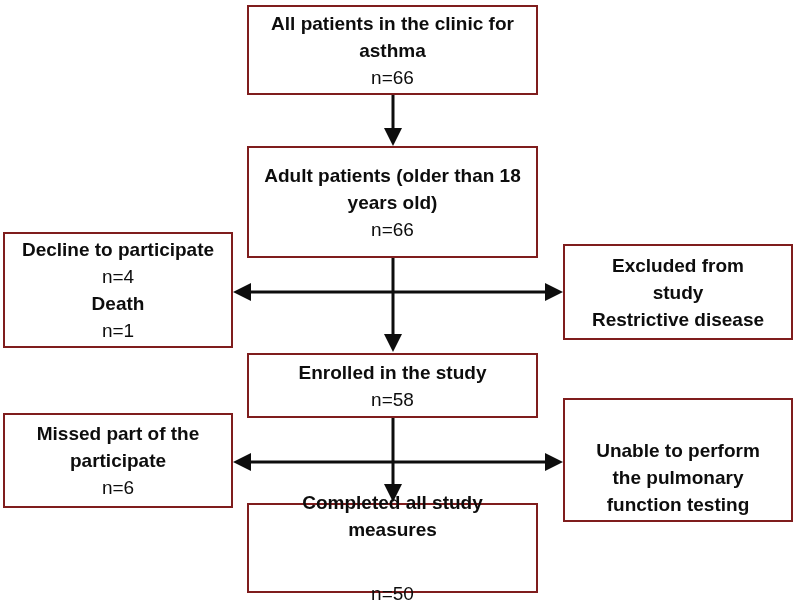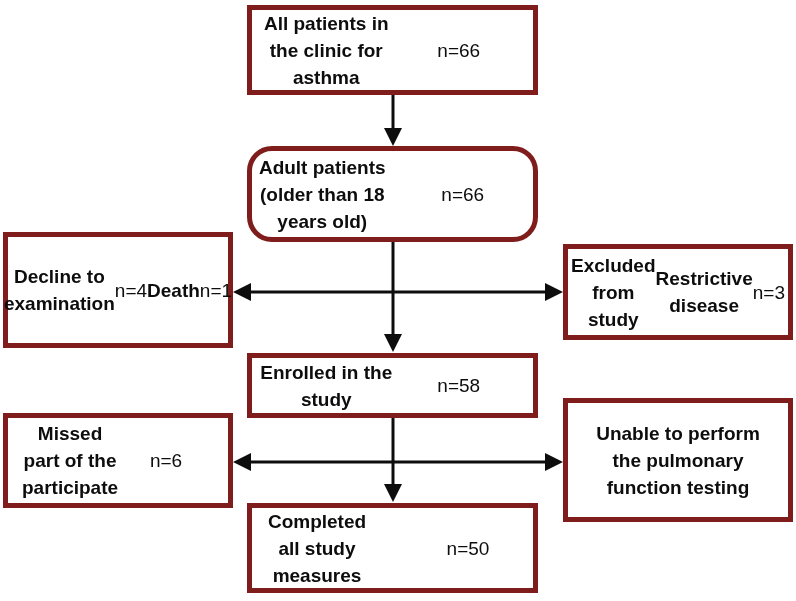--- a/index.html
+++ b/index.html
@@ -18,42 +18,42 @@
   .arrow-layer {
     position: absolute;
     left: 0;
     top: 0;
     width: 796px;
     height: 601px;
   }
   .flow-box {
     position: absolute;
     box-sizing: border-box;
-    border: 5px solid #7f1d1d;
+    border: 2px solid #7f1d1d;
     background: #ffffff;
     color: #0d0d0d;
     display: flex;
-    flex-direction: row;
+    flex-direction: column;
     justify-content: center;
     align-items: center;
     text-align: center;
     font-size: 19px;
     line-height: 27px;
   }
   .flow-box .line { width: 100%; }
   .flow-box .line.bold { font-weight: bold; }
 
   
   #box-all-patients   { left: 247px; top: 5px;   width: 291px; height: 90px;  padding: 2px 8px; }
-  #box-adult-patients { left: 247px; top: 146px; width: 291px; height: 96px;  padding: 2px 0; border-radius: 25px; }
+  #box-adult-patients { left: 247px; top: 146px; width: 291px; height: 112px;  padding: 2px 0; }
   #box-decline        { left: 3px;   top: 232px; width: 230px; height: 116px; padding: 2px 4px; }
   #box-excluded       { left: 563px; top: 244px; width: 230px; height: 96px;  padding: 2px 22px; }
   #box-enrolled       { left: 247px; top: 353px; width: 291px; height: 65px;  padding: 18px 8px; }
   #box-missed         { left: 3px;   top: 413px; width: 230px; height: 95px;  padding: 2px 14px; }
-  #box-unable         { left: 563px; top: 398px; width: 230px; height: 124px; padding: 2px 26px; }
+  #box-unable         { left: 563px; top: 398px; width: 230px; height: 124px; padding: 2px 26px; justify-content: flex-end; }
   #box-completed      { left: 247px; top: 503px; width: 291px; height: 90px;  padding: 2px 8px; gap: 37px; }
 </style>
 </head>
 <body>
 
 <div class="canvas">
 
   <svg class="arrow-layer" width="796" height="601" viewBox="0 0 796 601" xmlns="http://www.w3.org/2000/svg">
 
     <g stroke="#0d0d0d" fill="#0d0d0d">
@@ -88,30 +88,29 @@
     <div class="line bold">All patients in the clinic for asthma</div>
     <div class="line">n=66</div>
   </div>
 
   <div class="flow-box" id="box-adult-patients">
     <div class="line bold">Adult patients (older than 18 years old)</div>
     <div class="line">n=66</div>
   </div>
 
   <div class="flow-box" id="box-decline">
-    <div class="line bold">Decline to examination</div>
+    <div class="line bold">Decline to participate</div>
     <div class="line">n=4</div>
     <div class="line bold">Death</div>
     <div class="line">n=1</div>
   </div>
 
   <div class="flow-box" id="box-excluded">
     <div class="line bold">Excluded from study</div>
     <div class="line bold">Restrictive disease</div>
-    <div class="line">n=3</div>
   </div>
 
   <div class="flow-box" id="box-enrolled">
     <div class="line bold">Enrolled in the study</div>
     <div class="line">n=58</div>
   </div>
 
   <div class="flow-box" id="box-missed">
     <div class="line bold">Missed part of the participate</div>
     <div class="line">n=6</div>

